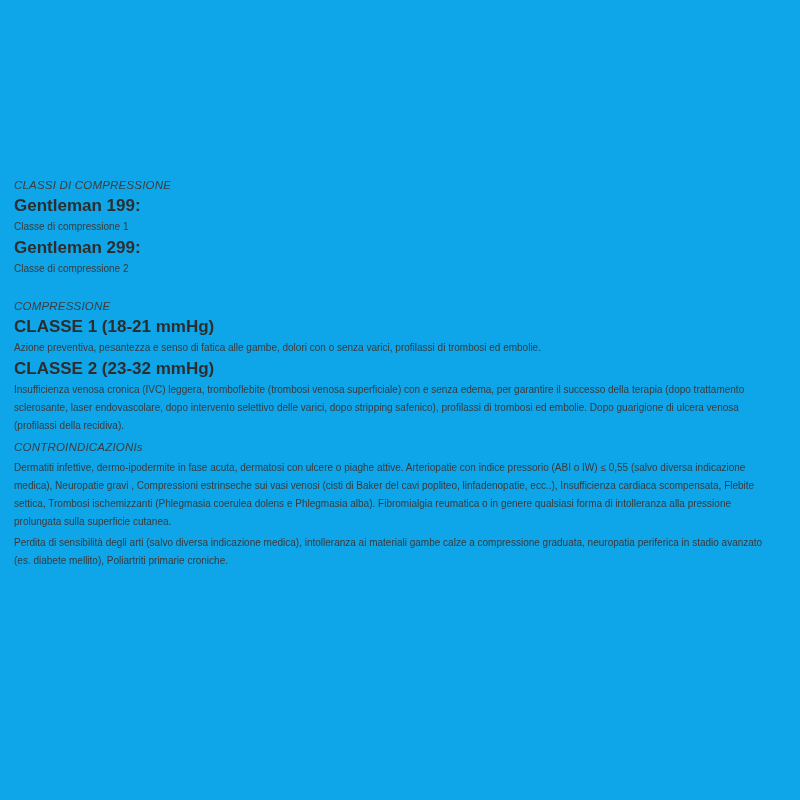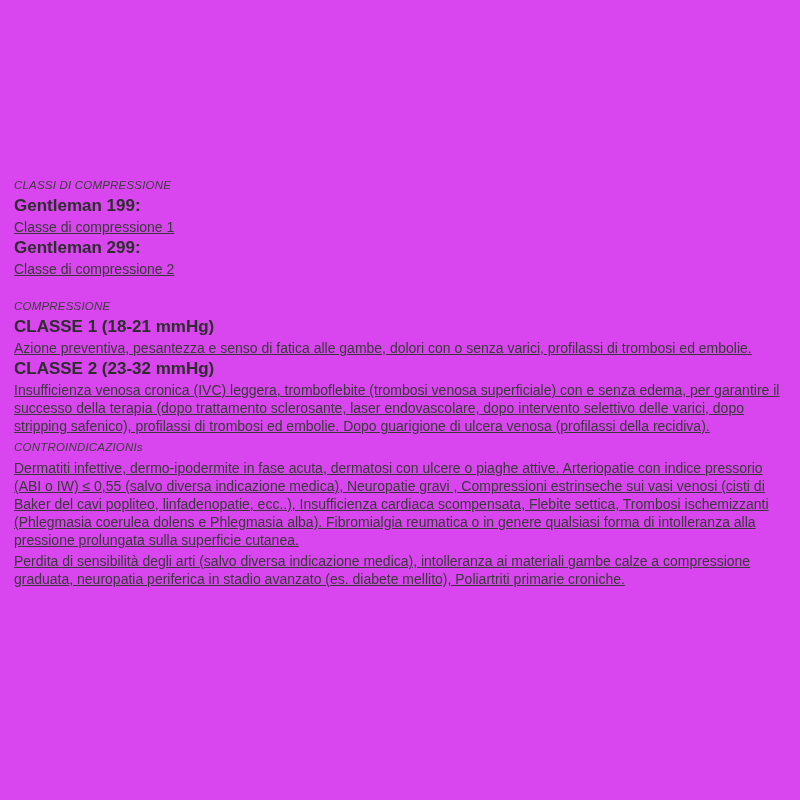--- a/index.html
+++ b/index.html
@@ -1,21 +1,21 @@
 <!DOCTYPE html>
 <html><head>
 <meta charset="utf-8">
 <style>
   * { margin: 0; padding: 0; box-sizing: border-box; }
   html, body { background: #ffffff; }
   .page {
     position: relative;
     width: 800px;
     height: 800px;
-    background: #d946ef;
+    background: #0ea5e9;
     font-family: "Liberation Sans", sans-serif;
     color: #3a3a3a;
     padding: 176px 20px 0 14px;
     overflow: hidden;
   }
   .content { max-width: 780px; }
   .section-heading {
     font-style: italic;
     font-weight: 400;
     font-size: 11.5px;
@@ -26,25 +26,24 @@
   }
   .bold-line {
     font-weight: 700;
     font-size: 17px;
     line-height: 18px;
     color: #2d2d2d;
     margin-bottom: 3px;
   }
   .line, .para {
     font-weight: 400;
-    font-size: 14px;
+    font-size: 10px;
     line-height: 18px;
     color: #3a3a3a;
     margin-bottom: 3px;
-    text-decoration: underline;
   }
   #section-indicazioni { margin-top: 19px; }
   #section-controindicazioni { }
   .relative-title { margin-top: 10px; }
 </style>
 </head>
 <body>
 
 <div class="page">
   <div class="content">

